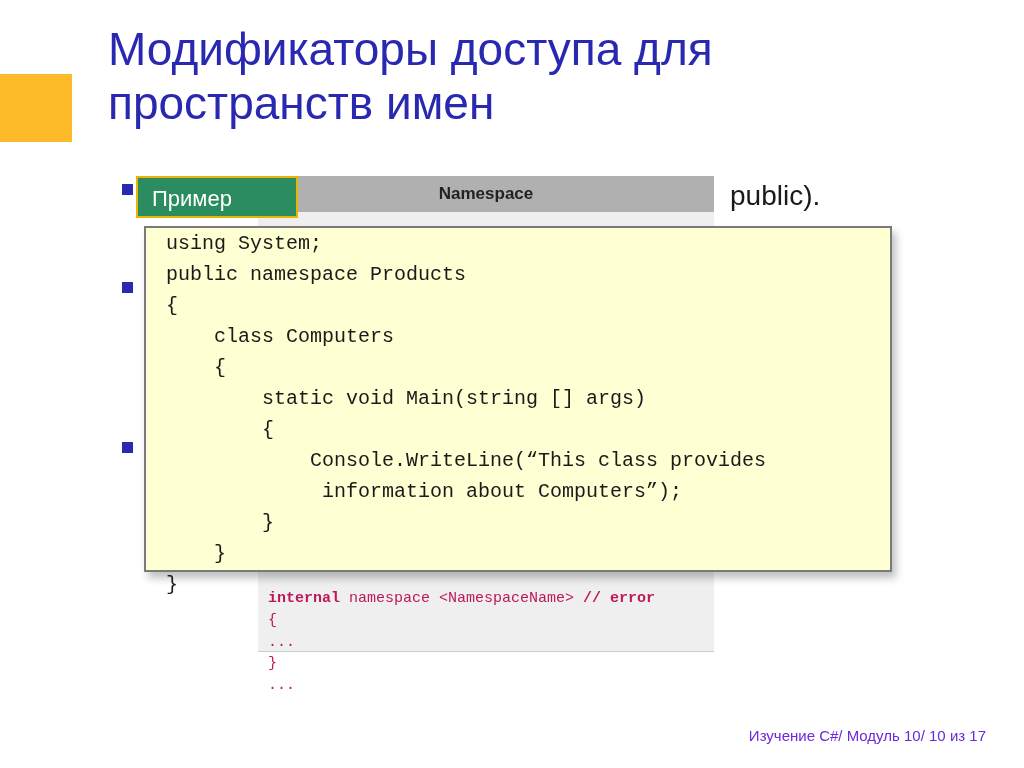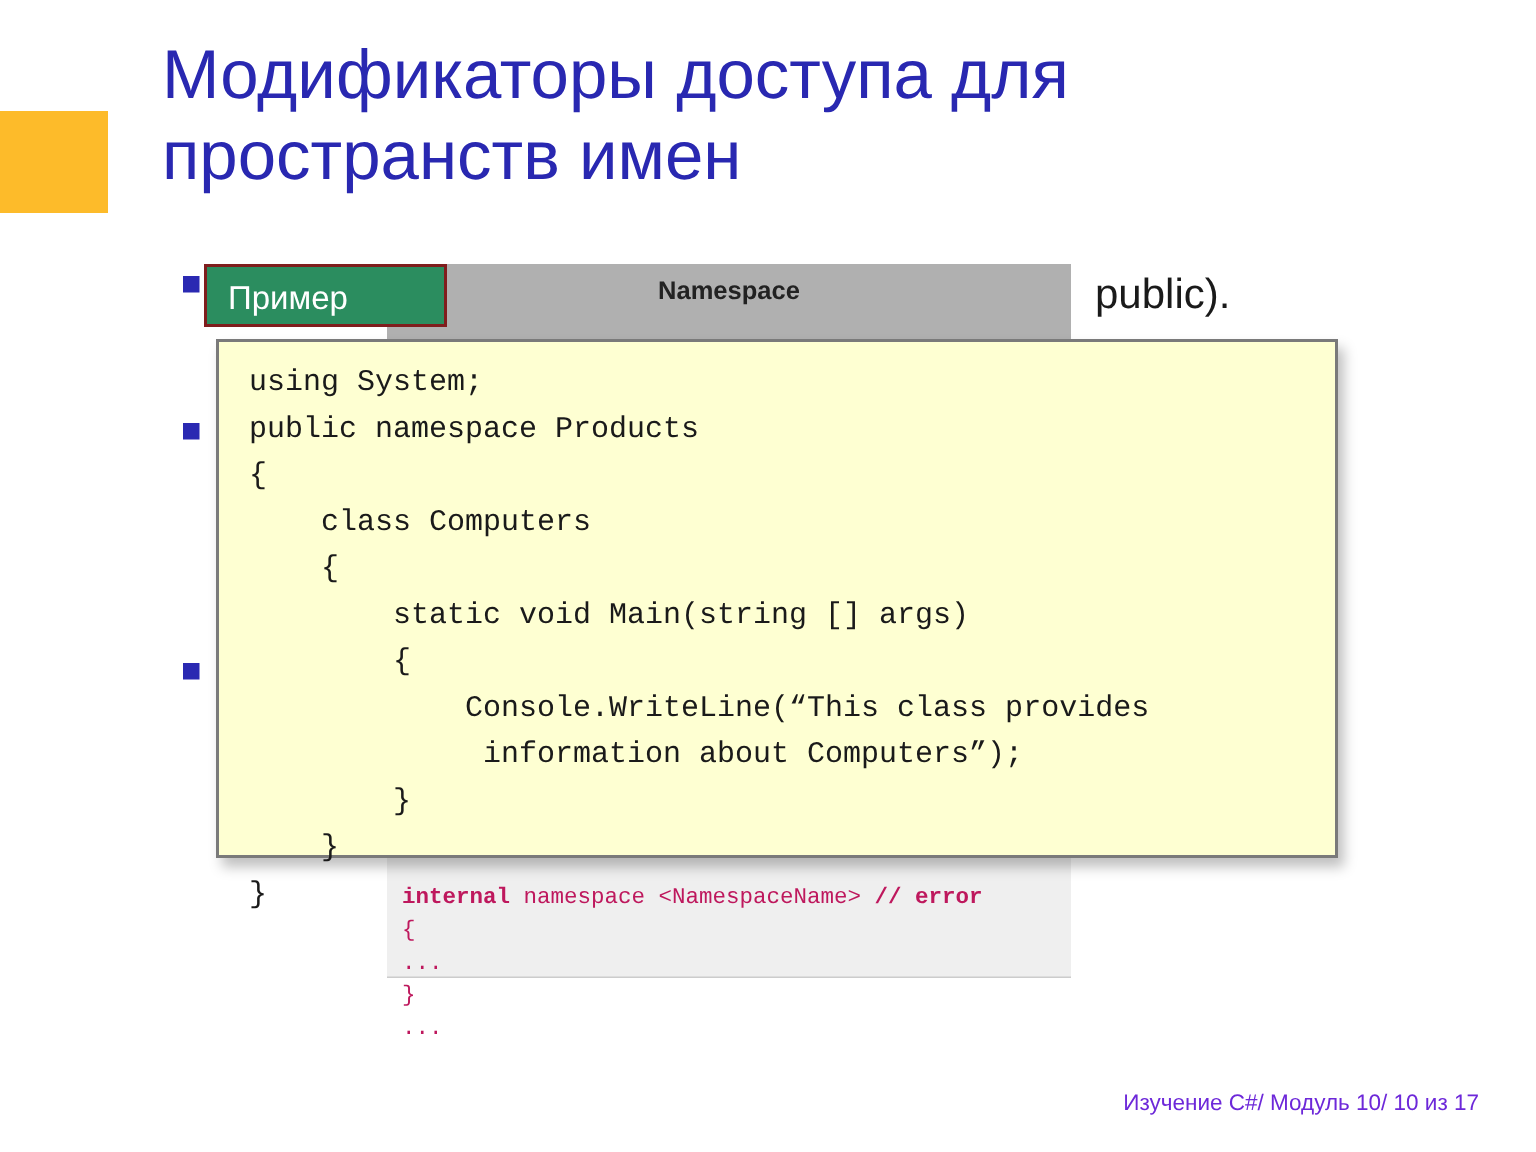--- a/index.html
+++ b/index.html
@@ -47,21 +47,21 @@
     left: 730px;
     top: 180px;
     font-size: 28px;
     color: #1a1a1a;
   }
   .bg-header {
     position: absolute;
     left: 258px;
     top: 176px;
     width: 456px;
-    height: 52px;
+    height: 36px;
     background: #b0b0b0;
     text-align: center;
     line-height: 36px;
     font-weight: bold;
     font-family: Verdana, sans-serif;
     font-size: 17px;
     color: #222;
     z-index: 3;
   }
   .bg-body {
@@ -87,37 +87,37 @@
     z-index: 3;
   }
   .bg-code b { font-weight: bold; }
   .example-label {
     position: absolute;
     left: 136px;
     top: 176px;
     width: 162px;
     height: 42px;
     background: #2b8d5f;
-    border: 2px solid #7f1d1d;
+    border: 2px solid #eab308;
     color: #fff;
     font-size: 22px;
     line-height: 42px;
     padding-left: 14px;
     z-index: 6;
   }
   .code-box {
     position: absolute;
     left: 144px;
     top: 226px;
     width: 748px;
     height: 346px;
     background: #feffd2;
     border: 2px solid #7a7a7a;
     box-shadow: 4px 6px 8px rgba(0,0,0,0.25);
-    padding: 12px 20px;
+    padding: 0 20px;
     z-index: 5;
   }
   .code-box pre {
     margin: 0;
     font-family: "Courier New", monospace;
     font-size: 20px;
     line-height: 1.55;
     color: #1a1a1a;
     white-space: pre;
   }

